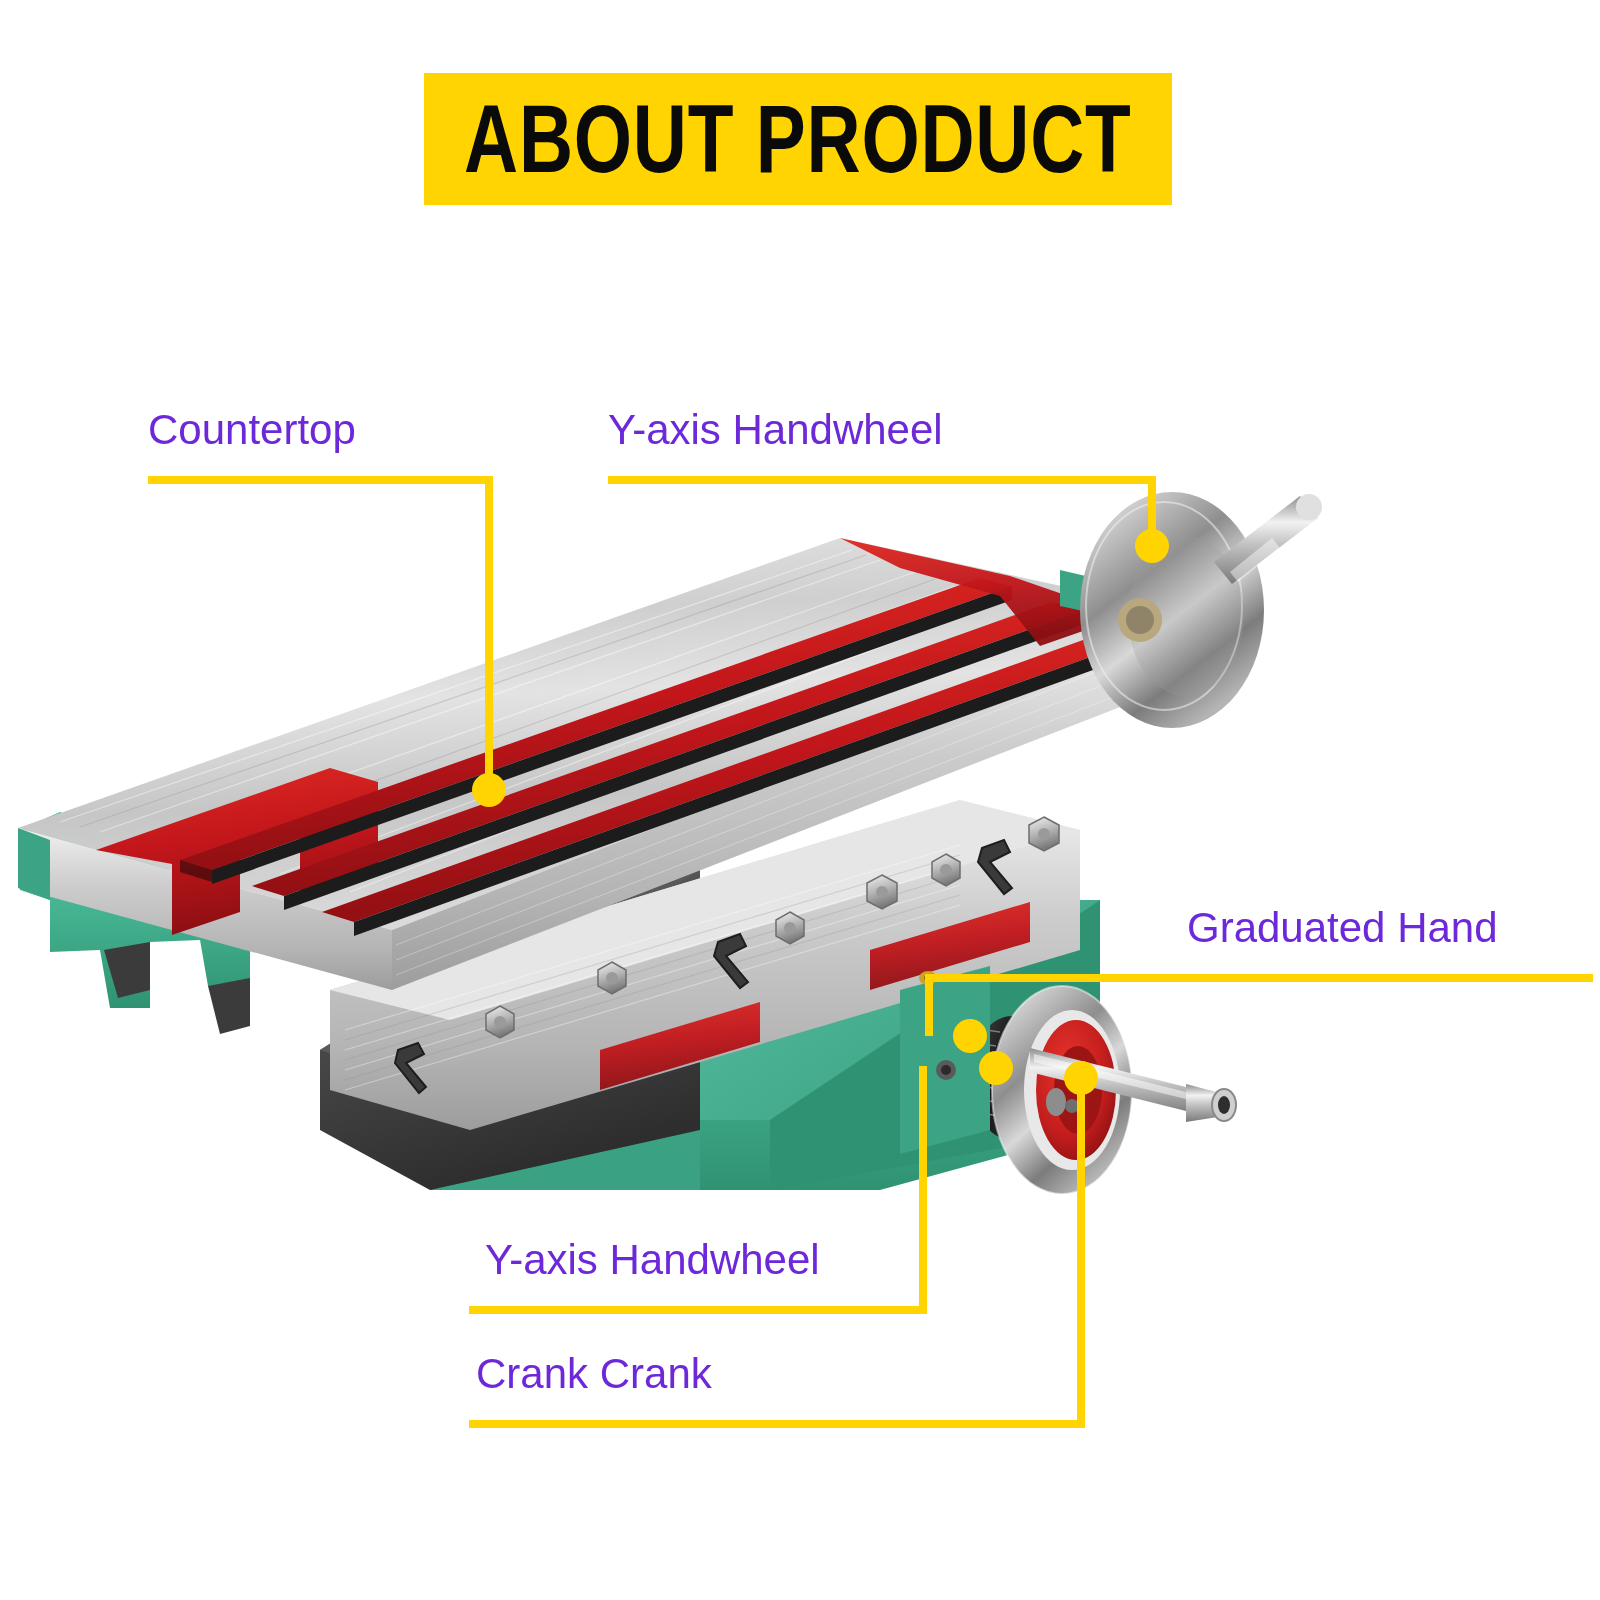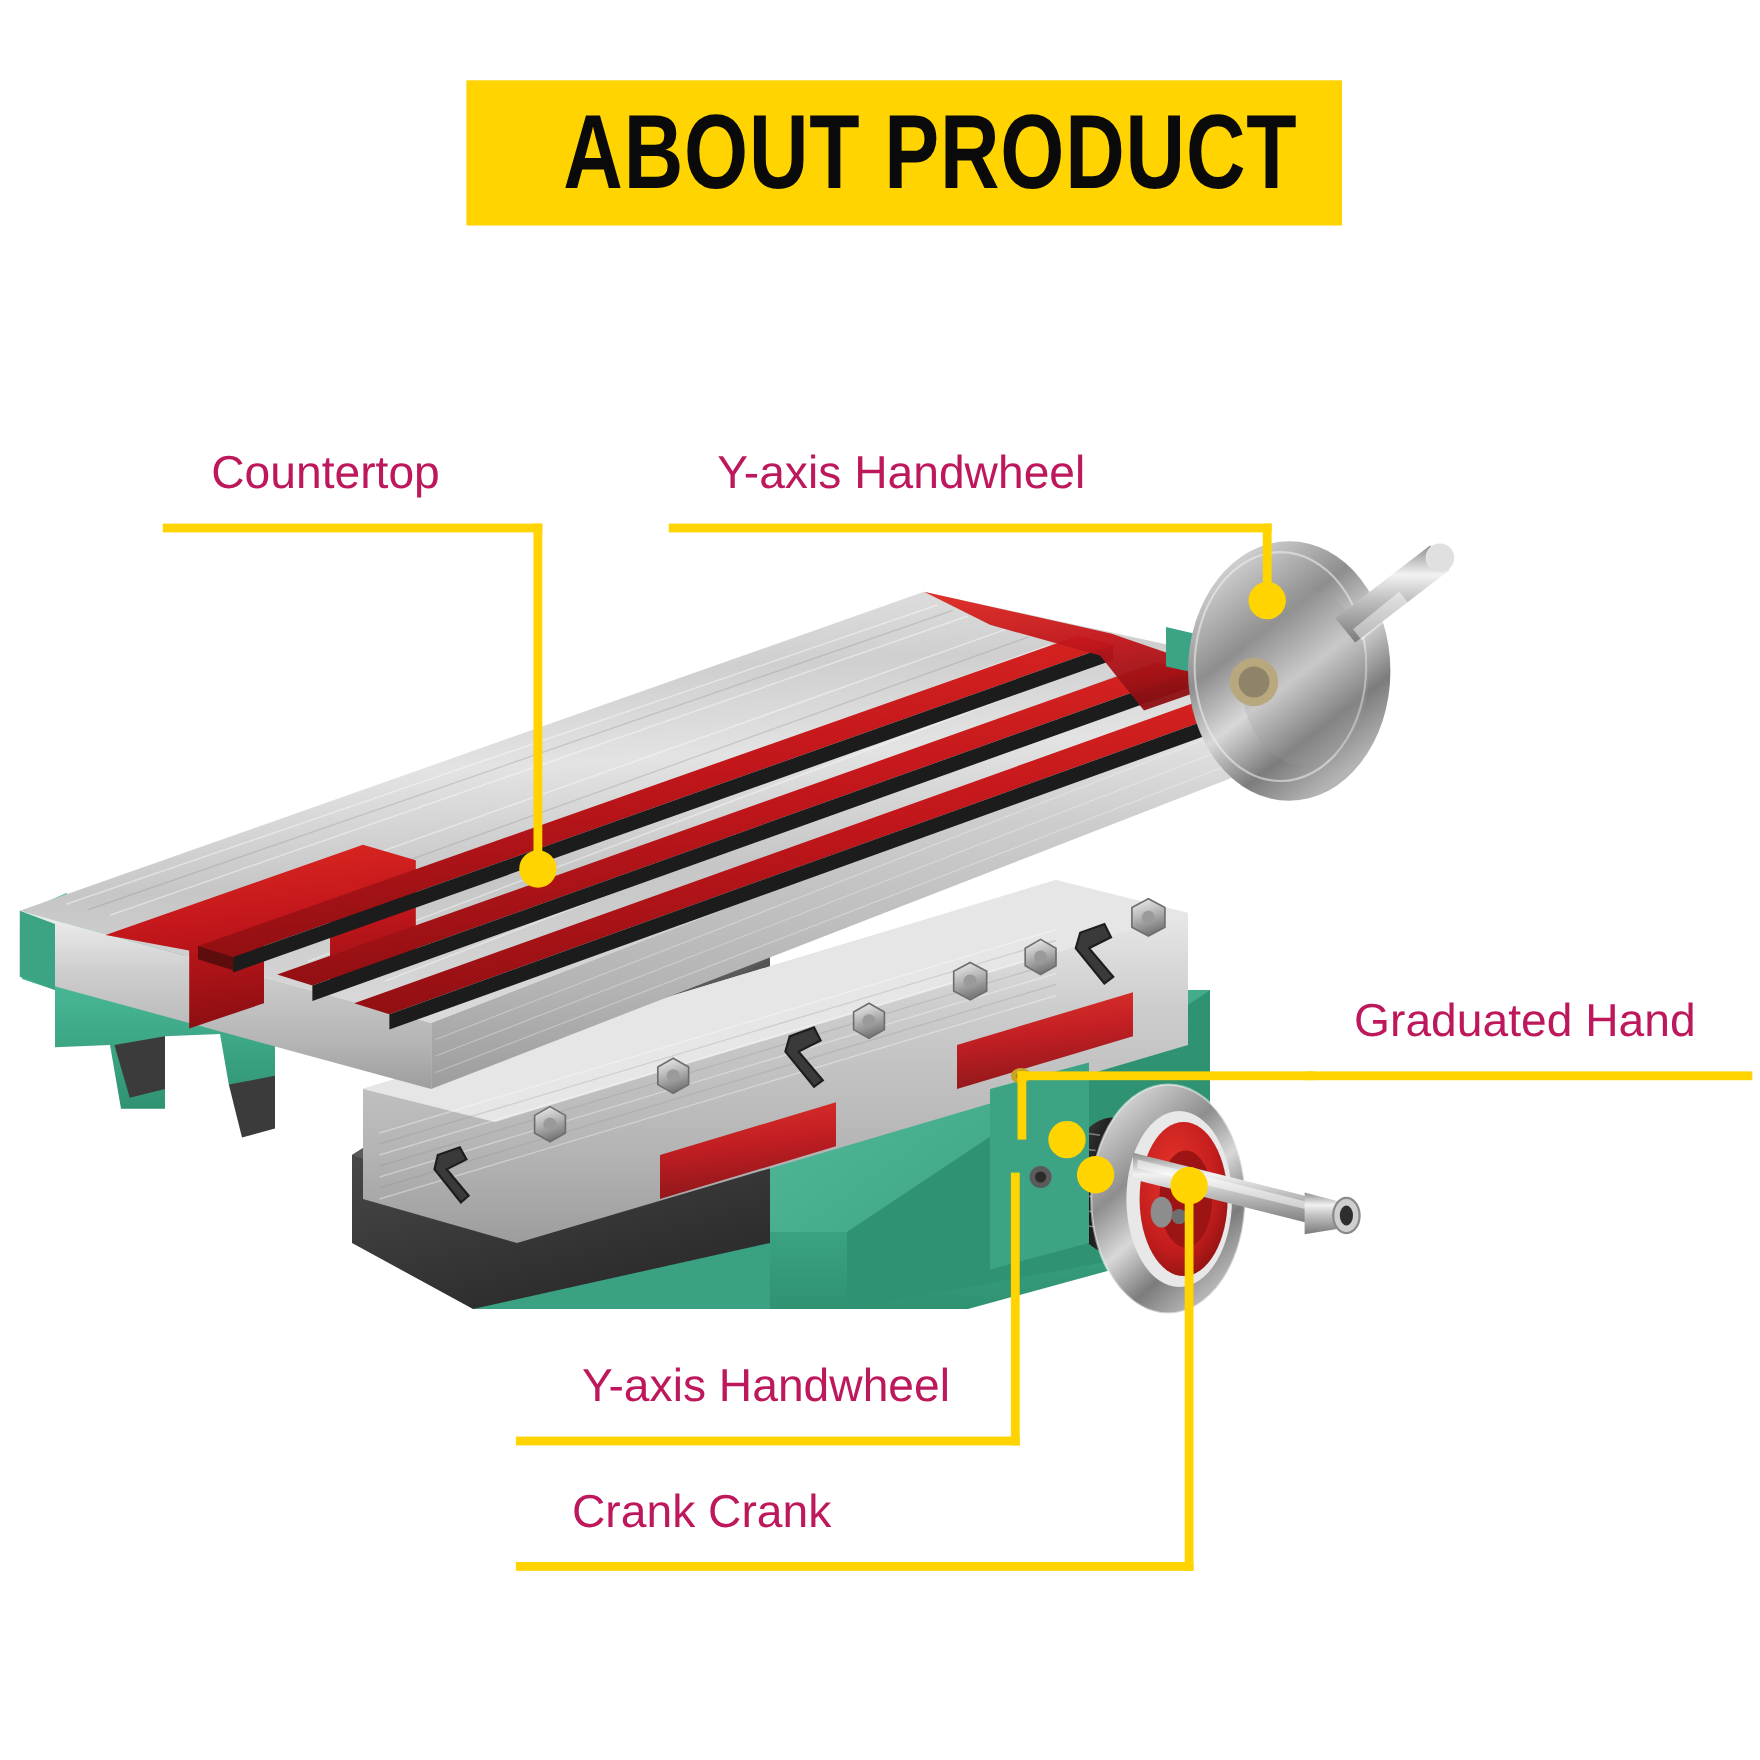--- a/index.html
+++ b/index.html
@@ -39,23 +39,22 @@
     transform: scaleX(0.78);
     transform-origin: center;
     white-space: nowrap;
   }
 
   
   .callout-label {
     position: absolute;
     font-size: 42px;
     line-height: 1.05;
-    color: #be185d;
+    color: #6d28d9;
     white-space: nowrap;
-    margin-left: 44px;
   }
   .rule {
     position: absolute;
     background: var(--accent, #FFD400);
   }
   .dot {
     position: absolute;
     width: 34px;
     height: 34px;
     border-radius: 50%;
@@ -74,21 +73,21 @@
   #product svg { display: block; }
 
   
   .wire-layer { position: absolute; left: 0; top: 0; width: 1600px; height: 1600px; pointer-events: none; }
 </style>
 </head>
 <body>
 
 <div id="page" style="--accent:#FFD400">
 
-  <div id="title-banner" style="background: rgb(255, 212, 0); padding-left: 48px;">
+  <div id="title-banner" style="background: rgb(255, 212, 0);">
     <span id="title-text" style="color: rgb(10, 10, 10);">ABOUT PRODUCT</span>
   </div>
 
   <div id="product">
     <svg width="1400" height="820" viewBox="0 0 1400 820" xmlns="http://www.w3.org/2000/svg">
       <defs>
 
         <linearGradient id="brushTop" x1="0" y1="0" x2="0.15" y2="1">
           <stop offset="0" stop-color="#e6e6e6"></stop>
           <stop offset="0.25" stop-color="#cfcfcf"></stop>

